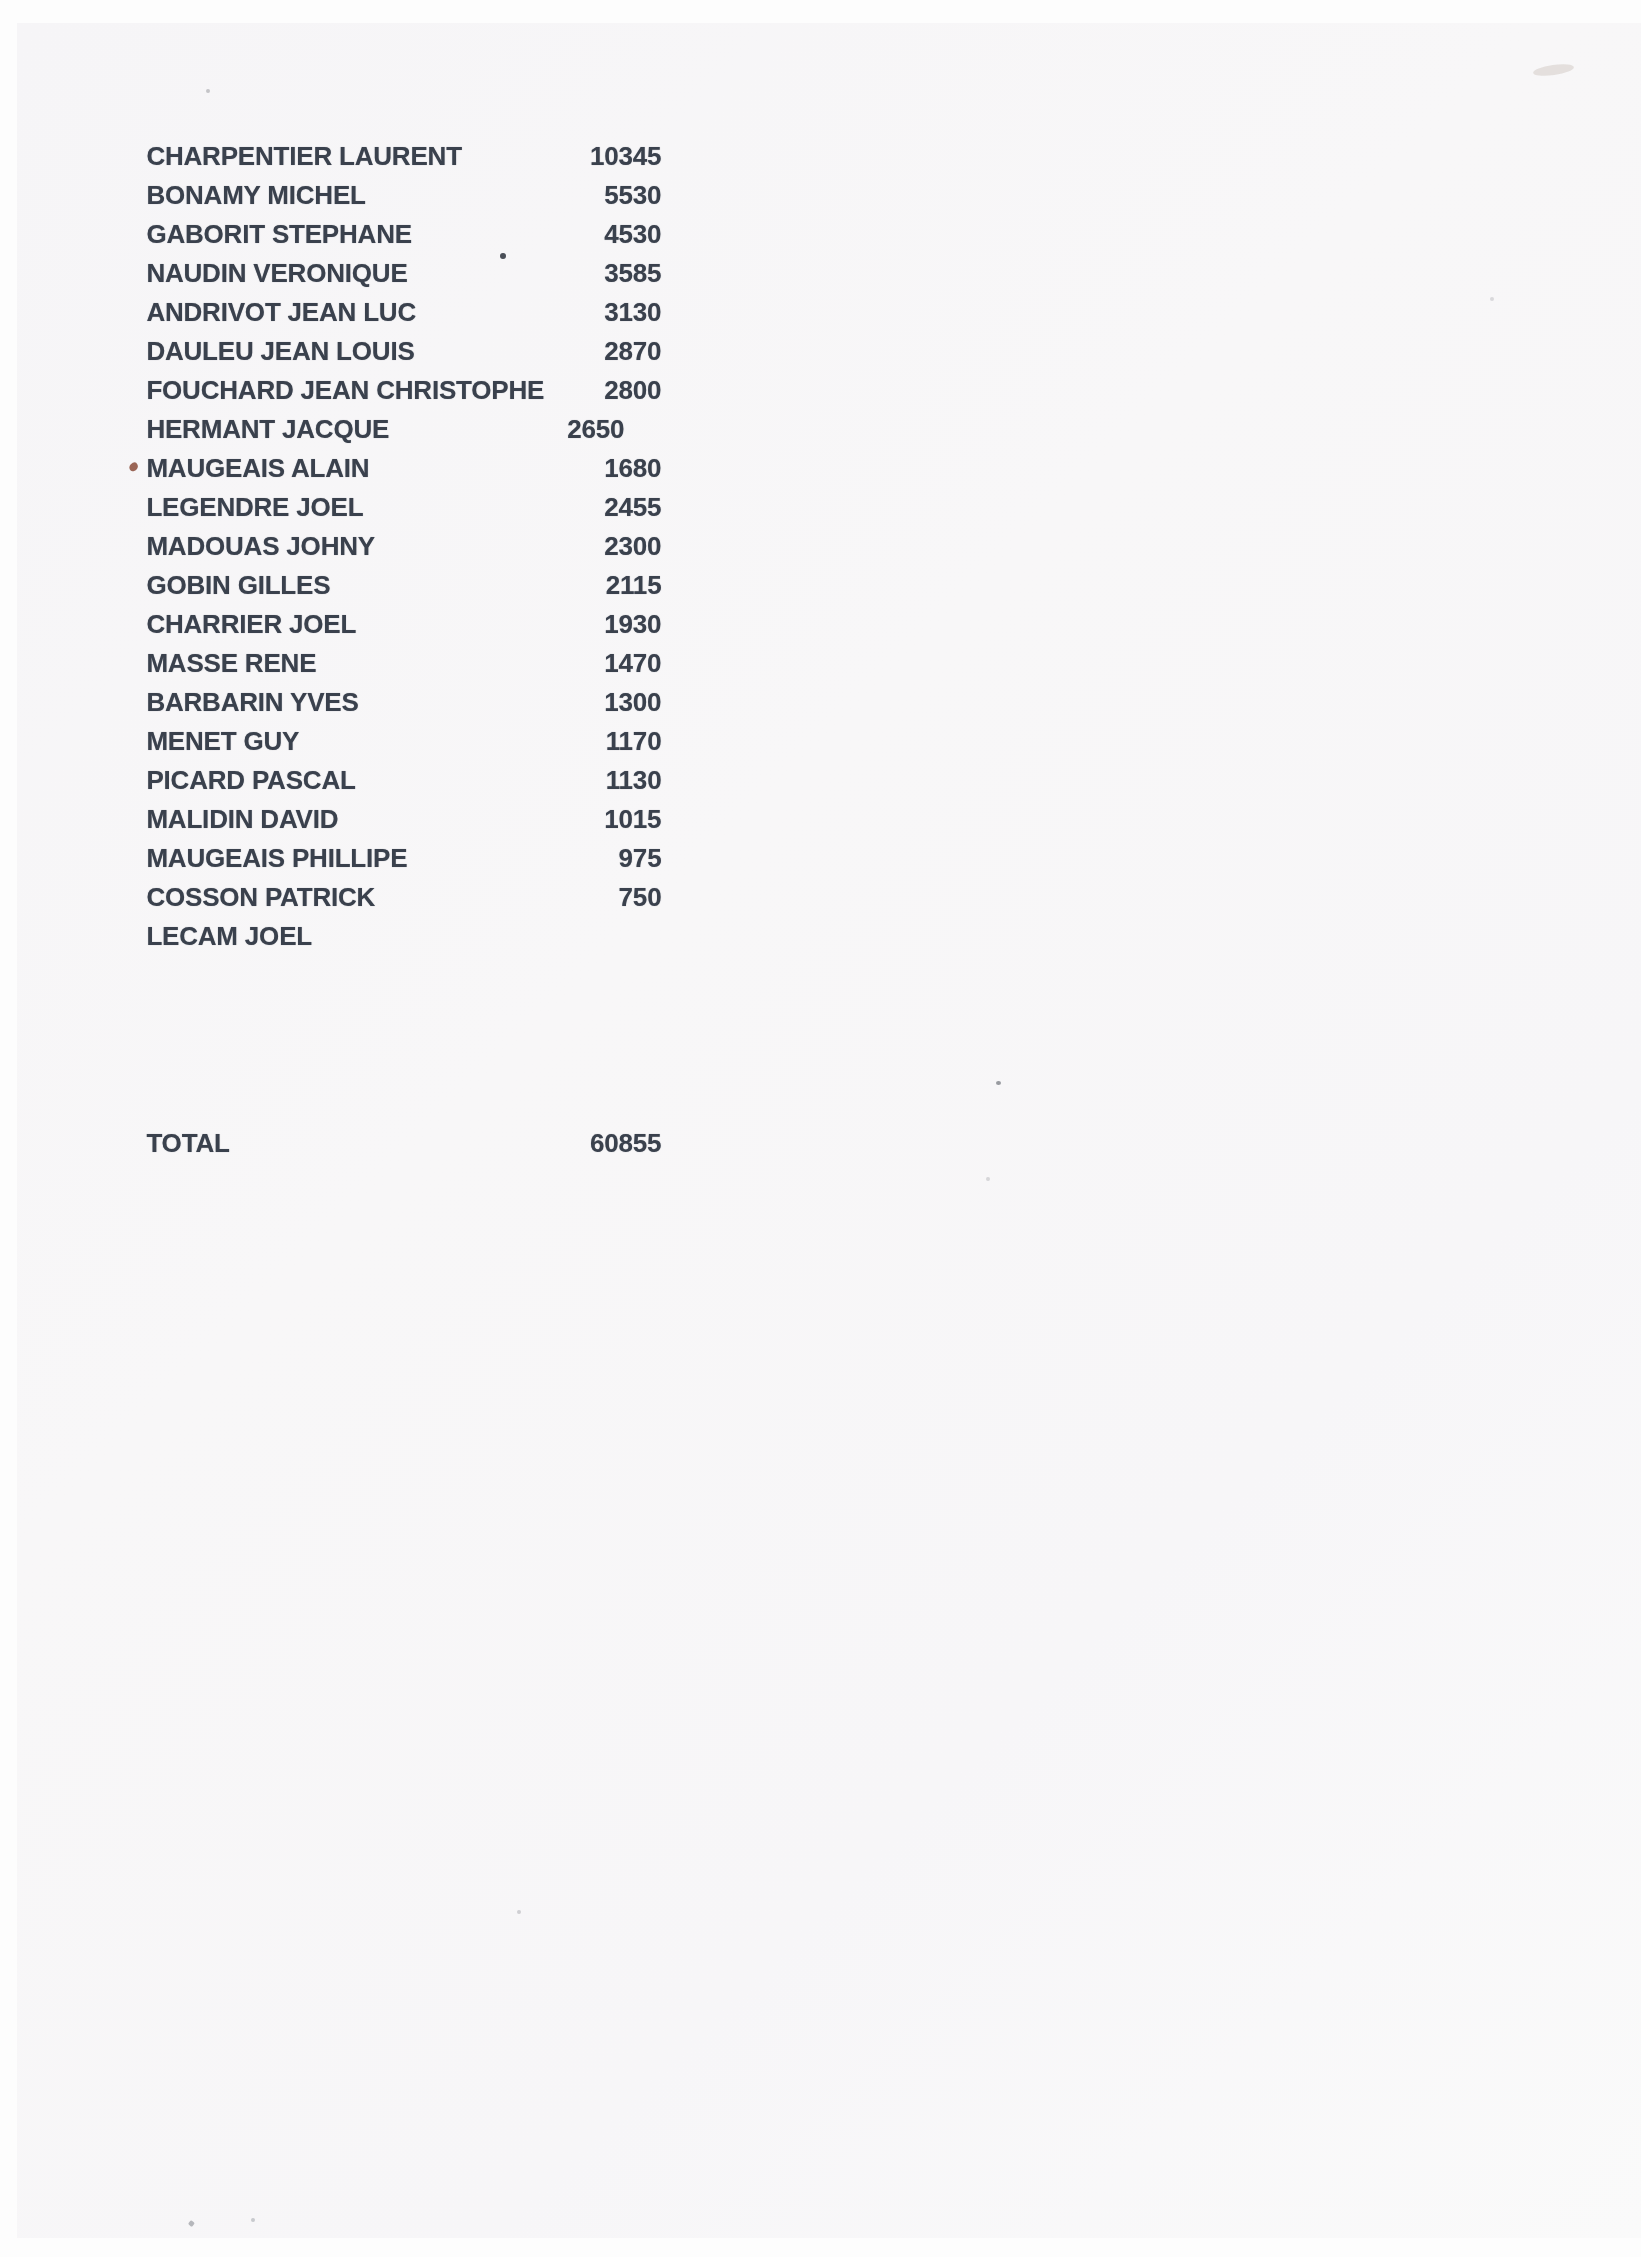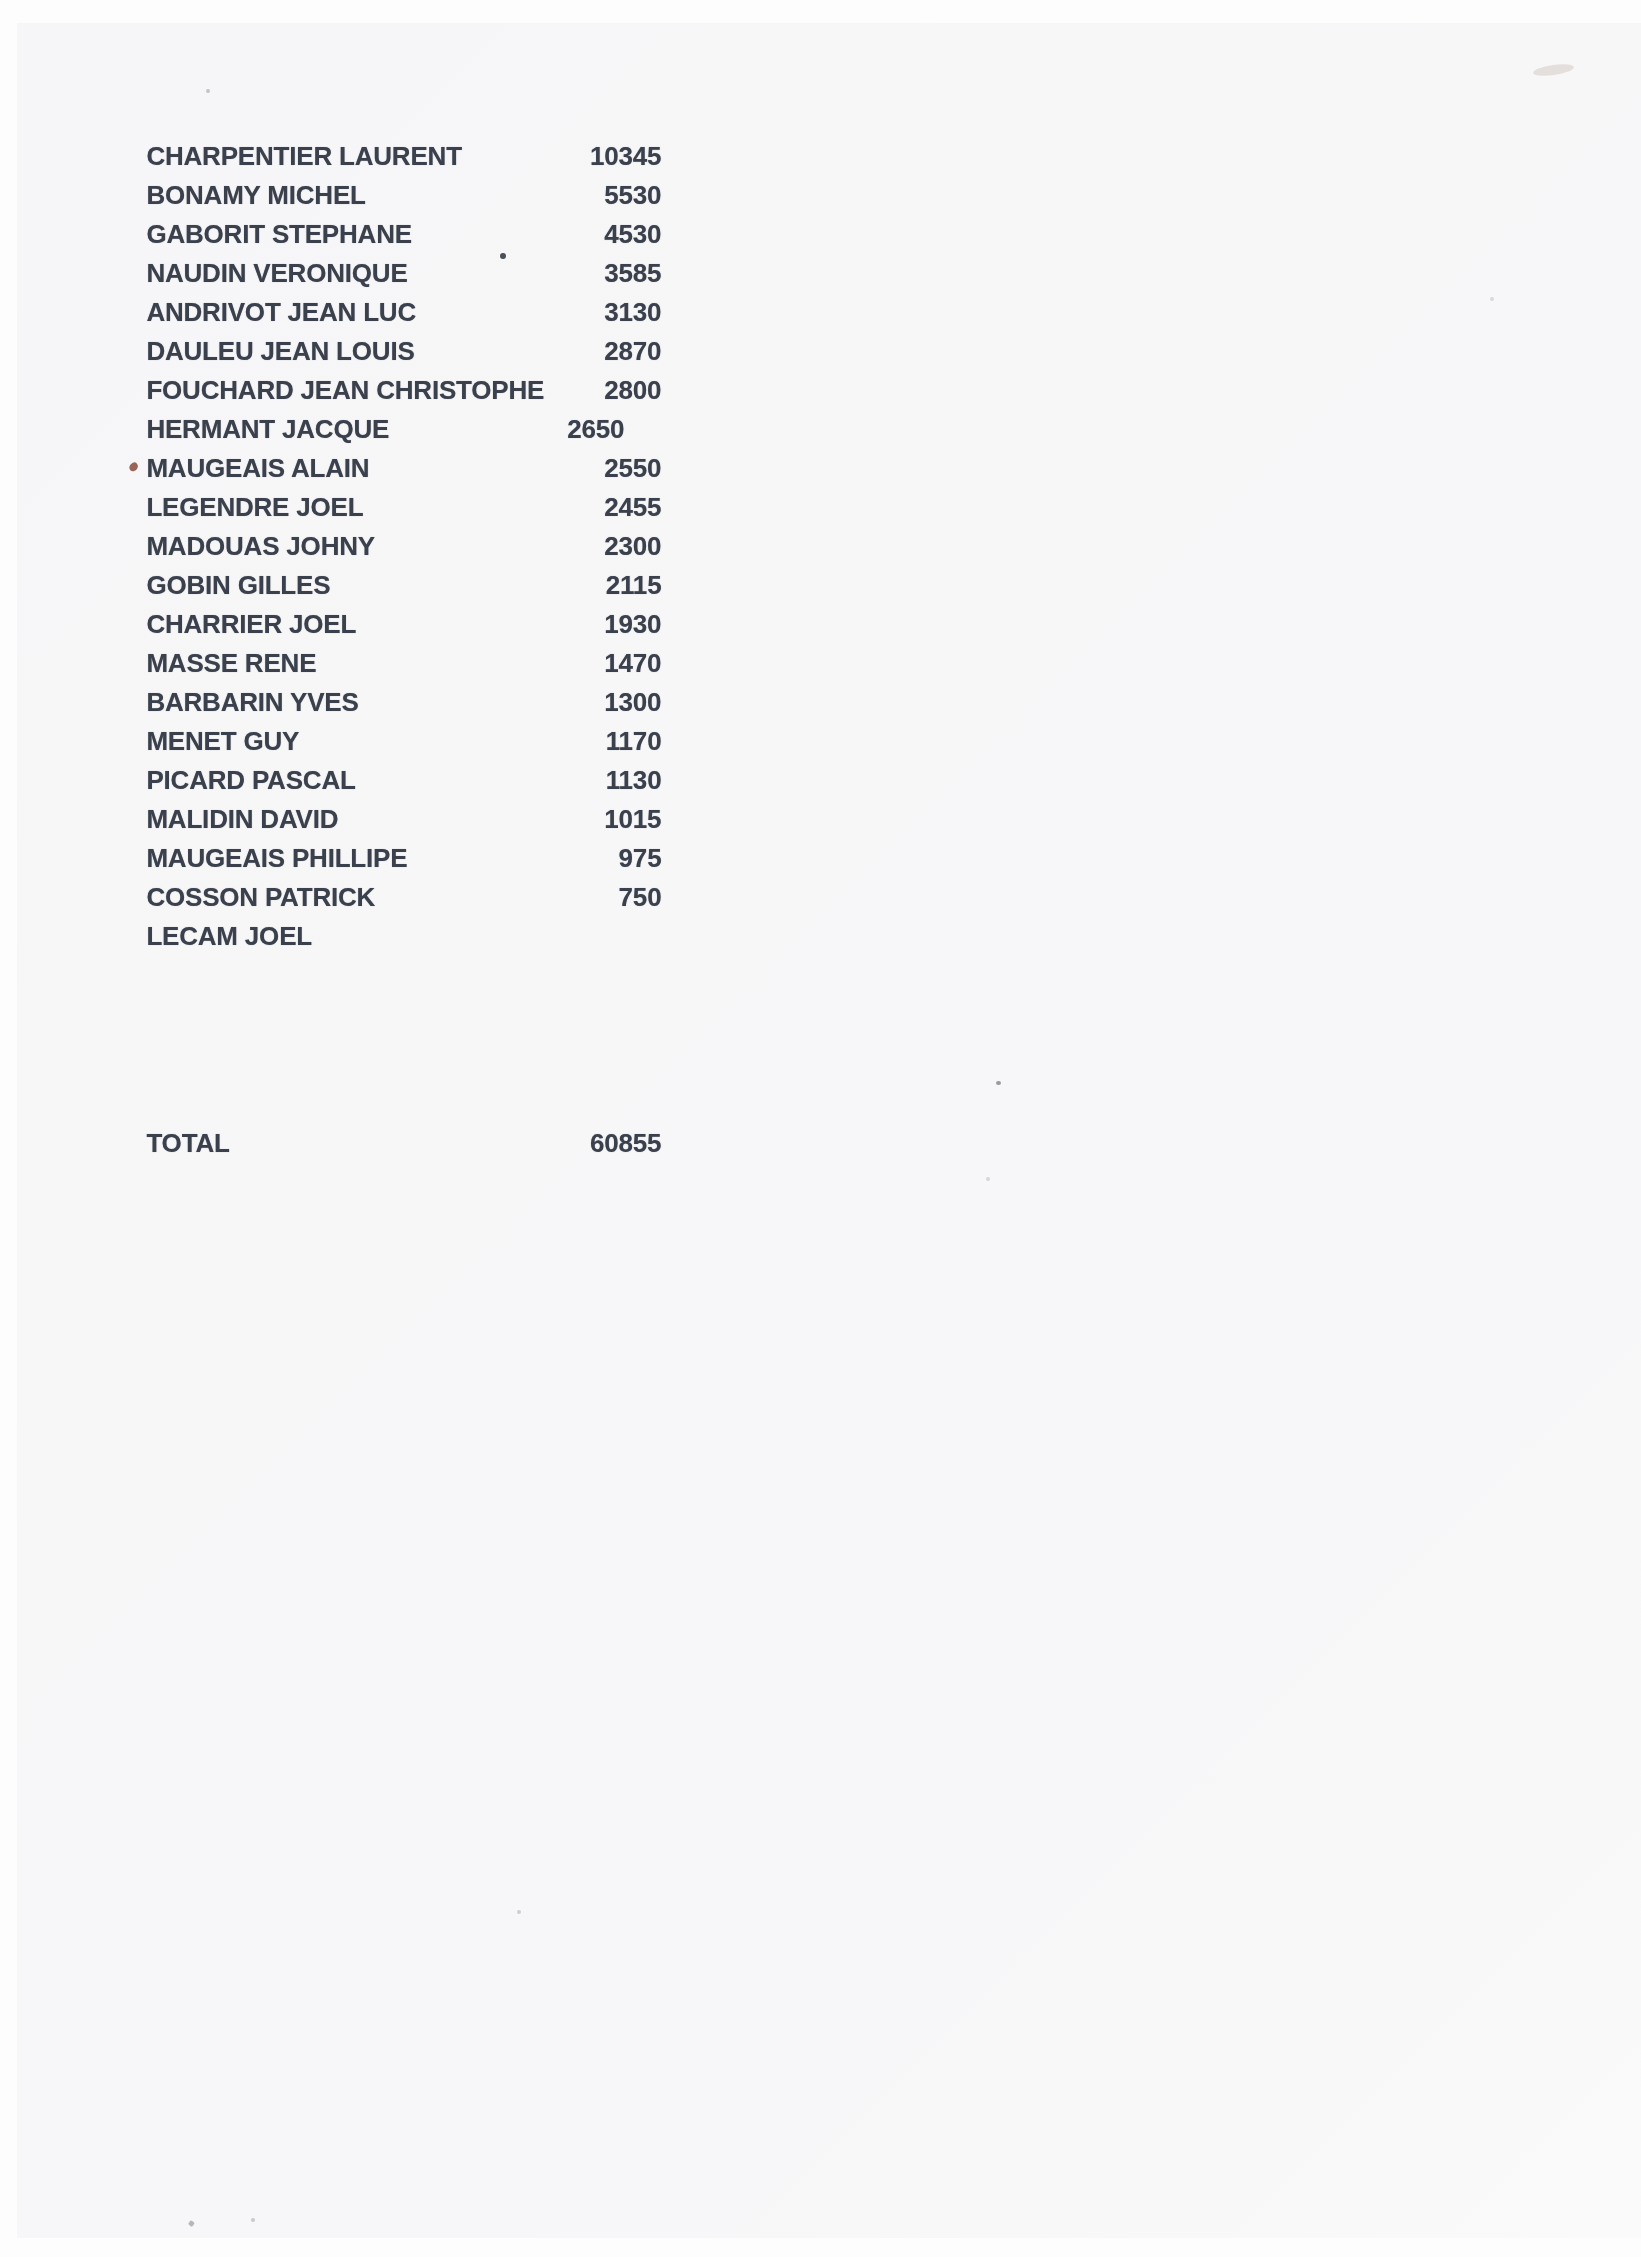--- a/index.html
+++ b/index.html
@@ -111,21 +111,21 @@
       <div class="row">
         <span class="name">FOUCHARD JEAN CHRISTOPHE</span>
         <span class="val">2800</span>
       </div>
       <div class="row">
         <span class="name">HERMANT JACQUE</span>
         <span class="val">2650</span>
       </div>
       <div class="row">
         <span class="name">MAUGEAIS ALAIN</span>
-        <span class="val">2550</span>
+        <span class="val">1680</span>
       </div>
       <div class="row">
         <span class="name">LEGENDRE JOEL</span>
         <span class="val">2455</span>
       </div>
       <div class="row">
         <span class="name">MADOUAS JOHNY</span>
         <span class="val">2300</span>
       </div>
       <div class="row">

